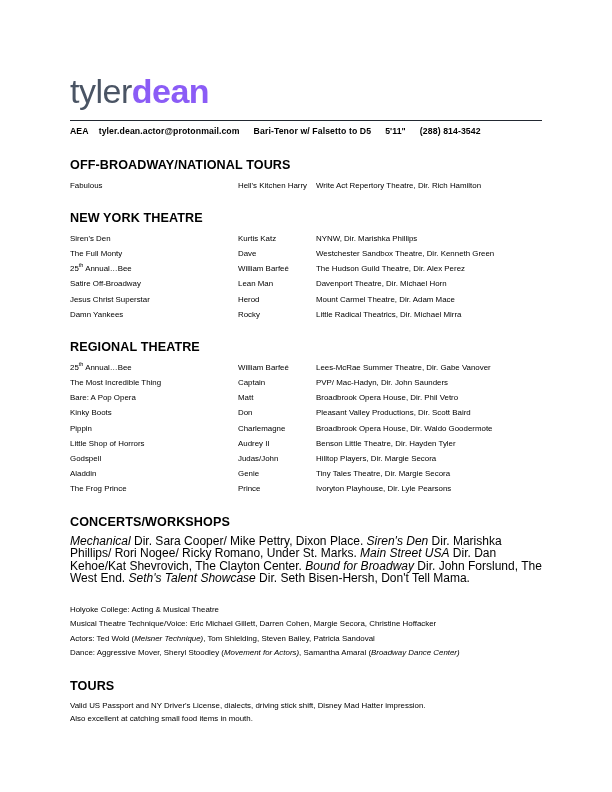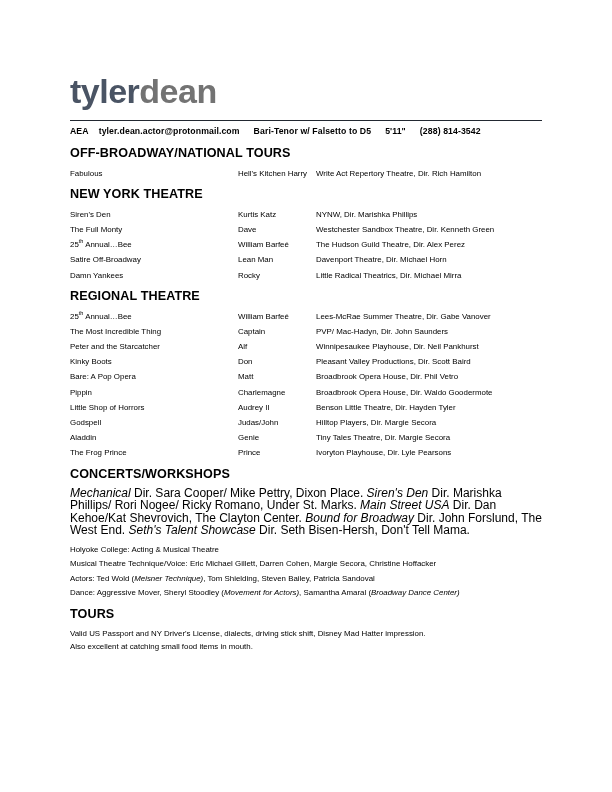--- a/index.html
+++ b/index.html
@@ -28,42 +28,42 @@
     margin-top: 0px;
     margin-bottom: 4px;
   }
   .name {
     font-size: 34px;
     line-height: 38px;
     color: #4a5464;
     letter-spacing: -0.5px;
     white-space: nowrap;
   }
-  .name .first { font-weight: 700; margin-top: 48px; }
-  .name .last { font-weight: 700; color: #737373; }
+  .name .first { font-weight: 400; margin-top: 48px; }
+  .name .last { font-weight: 700; color: #8b5cf6; }
 
   .rule {
     border: 0;
     border-top: 1.4px solid #222831;
     margin: 10px 0 0 0;
   }
   .contact-line {
     font-size: 8.7px;
     font-weight: 700;
     padding-top: 5px;
     padding-bottom: 4px;
     white-space: nowrap;
     letter-spacing: 0.1px;
   }
   .contact-line span.sep { display: inline-block; width: 14px; }
   .contact-line span.sep-sm { display: inline-block; width: 10px; }
 
   
   .section {
-    margin-top: 6px;
+    margin-top: 18px;
   }
   .sec-title {
     font-size: 12.6px;
     font-weight: 700;
     letter-spacing: 0.1px;
     margin-bottom: 6px;
   }
   
   table.credits {
     width: 100%;
@@ -142,20 +142,25 @@
           <td class="c-role"><span>25</span><sup>th</sup><span> Annual…Bee</span></td>
           <td class="c-char">William Barfeé</td>
           <td class="c-co">The Hudson Guild Theatre, Dir. Alex Perez</td>
         </tr>
         <tr>
           <td class="c-role">Satire Off-Broadway</td>
           <td class="c-char">Lean Man</td>
           <td class="c-co">Davenport Theatre, Dir. Michael Horn</td>
         </tr>
         <tr>
+          <td class="c-role">Jesus Christ Superstar</td>
+          <td class="c-char">Herod</td>
+          <td class="c-co"> Mount Carmel Theatre, Dir. Adam Mace</td>
+        </tr>
+        <tr>
           <td class="c-role">Damn Yankees</td>
           <td class="c-char">Rocky</td>
           <td class="c-co"> Little Radical Theatrics, Dir. Michael Mirra</td>
         </tr>
       </tbody>
     </table>
   </div>
 
   <div class="section">
     <div class="sec-title">REGIONAL THEATRE</div>
@@ -165,33 +170,28 @@
           <td class="c-role"><span>25</span><sup>th</sup><span> Annual…Bee</span></td>
           <td class="c-char">William Barfeé</td>
           <td class="c-co">Lees-McRae Summer Theatre, Dir. Gabe Vanover</td>
         </tr>
         <tr>
           <td class="c-role">The Most Incredible Thing</td>
           <td class="c-char">Captain</td>
           <td class="c-co">PVP/ Mac-Hadyn, Dir. John Saunders</td>
         </tr>
         <tr>
-          <td class="c-role">Peter and the Starcatcher</td>
-          <td class="c-char">Alf</td>
-          <td class="c-co"> Winnipesaukee Playhouse, Dir. Neil Pankhurst</td>
+          <td class="c-role">Bare: A Pop Opera</td>
+          <td class="c-char">Matt</td>
+          <td class="c-co">Broadbrook Opera House, Dir. Phil Vetro</td>
         </tr>
         <tr>
           <td class="c-role">Kinky Boots</td>
           <td class="c-char">Don</td>
           <td class="c-co"> Pleasant Valley Productions, Dir. Scott Baird</td>
-        </tr>
-        <tr>
-          <td class="c-role">Bare: A Pop Opera</td>
-          <td class="c-char">Matt</td>
-          <td class="c-co">Broadbrook Opera House, Dir. Phil Vetro</td>
         </tr>
         <tr>
           <td class="c-role">Pippin</td>
           <td class="c-char">Charlemagne</td>
           <td class="c-co">Broadbrook Opera House, Dir. Waldo Goodermote</td>
         </tr>
         <tr>
           <td class="c-role">Little Shop of Horrors</td>
           <td class="c-char">Audrey II</td>
           <td class="c-co">Benson Little Theatre, Dir. Hayden Tyler</td>

